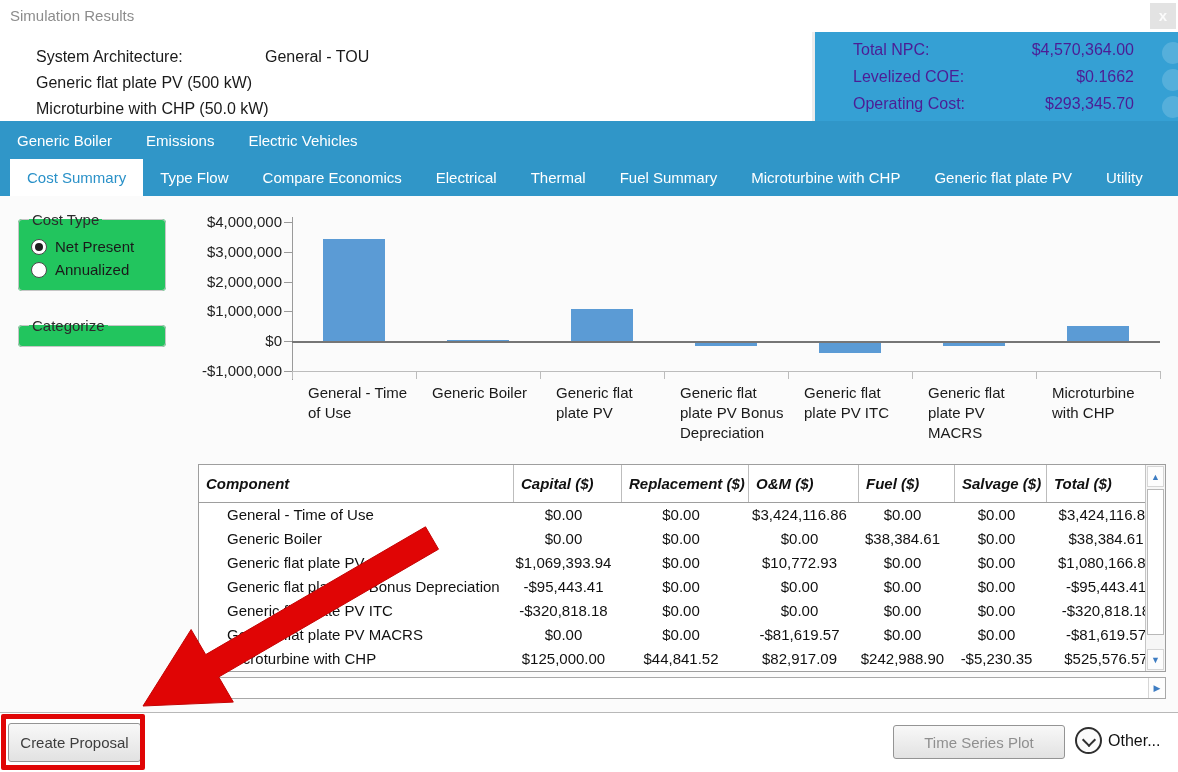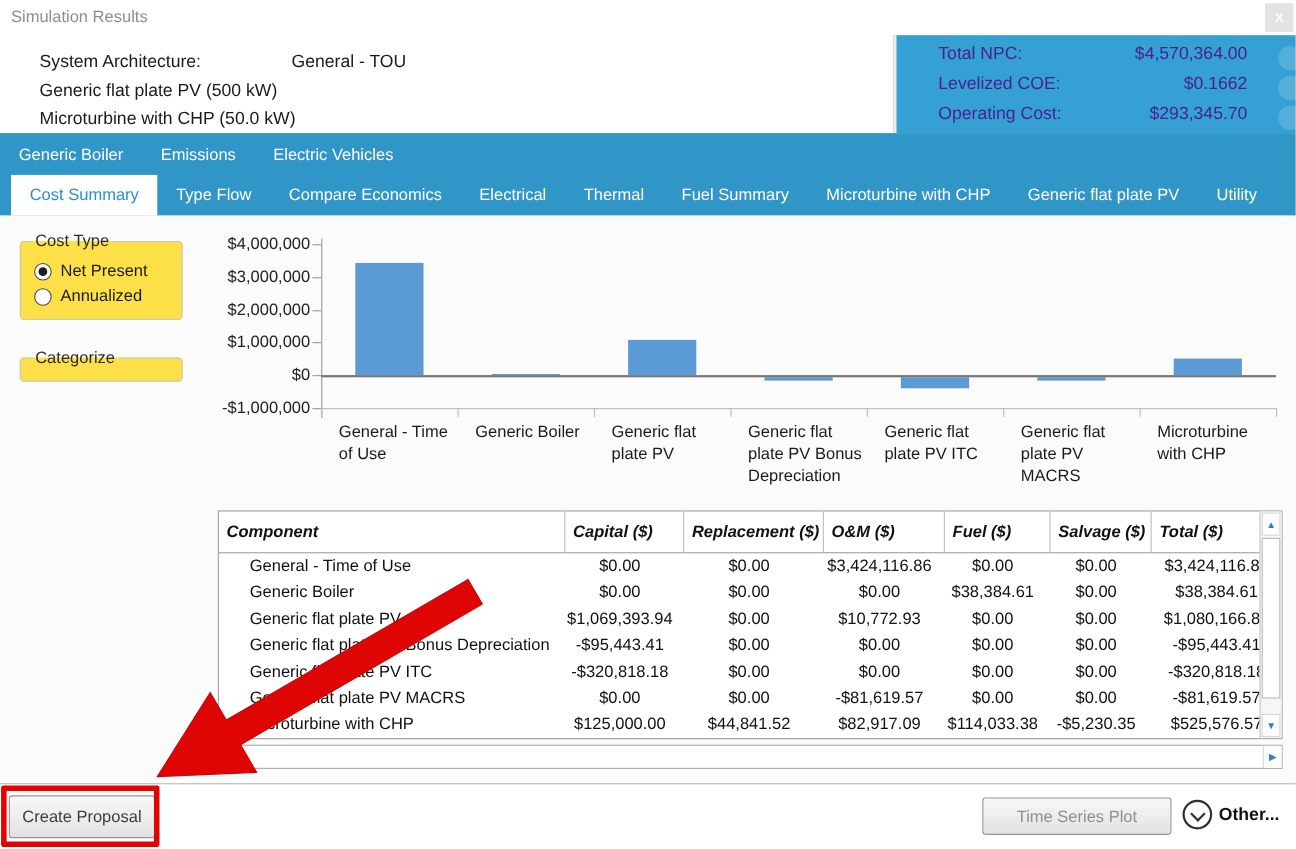--- a/index.html
+++ b/index.html
@@ -25,21 +25,21 @@
   .tabband { position:absolute; left:0; top:121px; width:1178px; height:75px; background:#3096c8; }
   .tabrow { display:flex; height:38px; align-items:center; }
   .tabrow2 { height:37px; padding-left:10px; }
   .tab { padding:0 17px; font-size:15px; color:#ffffff; height:100%; display:flex; align-items:center; cursor:default; }
   .tab.active { background:#ffffff; color:#2a91c8; }
 
   
   .content { position:absolute; left:0; top:196px; width:1178px; height:516px; background:#fbfbfb; }
 
   fieldset.group { position:absolute; left:18px; width:148px; border:1px solid #c6c6c6;
-                   border-radius:4px; background:#fde047; padding:4px 8px 8px 8px; }
+                   border-radius:4px; background:#22c55e; padding:4px 8px 8px 8px; }
   fieldset.group legend { font-size:15px; color:#2b2b2b; padding:0 3px; margin-left:2px; }
   .group-cost { top:15px; }
   .group-cat  { top:121px; }
   .radio-row { display:flex; align-items:center; margin:6px 0 4px 4px; cursor:default; }
   .radio-circle { width:16px; height:16px; border:1px solid #4a4a4a; border-radius:50%;
                   background:#ffffff; margin-right:8px; position:relative; flex:none; }
   .radio-circle.sel::after { content:""; position:absolute; left:3px; top:3px; width:8px; height:8px;
                   border-radius:50%; background:#1f1f1f; }
   .radio-label { font-size:15px; color:#1a1a1a; }
 
@@ -76,21 +76,21 @@
 
   
   .btn { position:absolute; background:linear-gradient(#f8f8f8,#e2e2e2); border:1px solid #949494;
          border-radius:3px; font-size:15px; display:flex; align-items:center; justify-content:center; cursor:default; }
   .btn-create { left:8px; top:723px; width:133px; height:39px; color:#3d3d3d; }
   .btn-ts { left:893px; top:725px; width:172px; height:34px; color:#8f8f8f; }
   .other-wrap { position:absolute; left:1075px; top:727px; display:flex; align-items:center; cursor:default; }
   .chev-circle { width:27px; height:27px; border:2px solid #2f2f2f; border-radius:50%; position:relative; background:#fbfbfb; }
   .chev-circle::after { content:""; position:absolute; left:7px; top:6px; width:8px; height:8px;
           border-right:2px solid #2f2f2f; border-bottom:2px solid #2f2f2f; transform:rotate(45deg); }
-  .other-label { font-size:16px; color:#111111; margin-left:6px;font-weight:bold; }
+  .other-label { font-size:16px; color:#111111; margin-left:6px; }
 
   
   .hl-rect { position:absolute; left:1px; top:714px; width:144px; height:56px;
              border:5px solid #e00505; border-radius:2px; z-index:40; pointer-events:none; }
   .arrow-svg { position:absolute; left:0; top:0; z-index:41; pointer-events:none; }
 </style>
 </head>
 <body>
 
 <div class="window">
@@ -266,21 +266,21 @@
           <div class="td num" style="width: 110px;">-$81,619.57</div>
           <div class="td num" style="width: 96px;">$0.00</div>
           <div class="td num" style="width: 92px;">$0.00</div>
           <div class="td num total" style="width: 100px;"><span>-$81,619.57</span></div>
         </div>
         <div class="trow">
           <div class="td name" style="width: 315px;">Microturbine with CHP</div>
           <div class="td num" style="width: 108px;">$125,000.00</div>
           <div class="td num" style="width: 127px;">$44,841.52</div>
           <div class="td num" style="width: 110px;">$82,917.09</div>
-          <div class="td num" style="width: 96px;">$114,033.38</div>
+          <div class="td num" style="width: 96px;">$242,988.90</div>
           <div class="td num" style="width: 92px;">-$5,230.35</div>
           <div class="td num total" style="width: 100px;"><span>$525,576.57</span></div>
         </div>
         <div class="vscroll">
           <div class="sbtn" style="top:1px">▲</div>
           <div class="sthumb"></div>
           <div class="sbtn" style="bottom:1px">▼</div>
         </div>
       </div>
 

